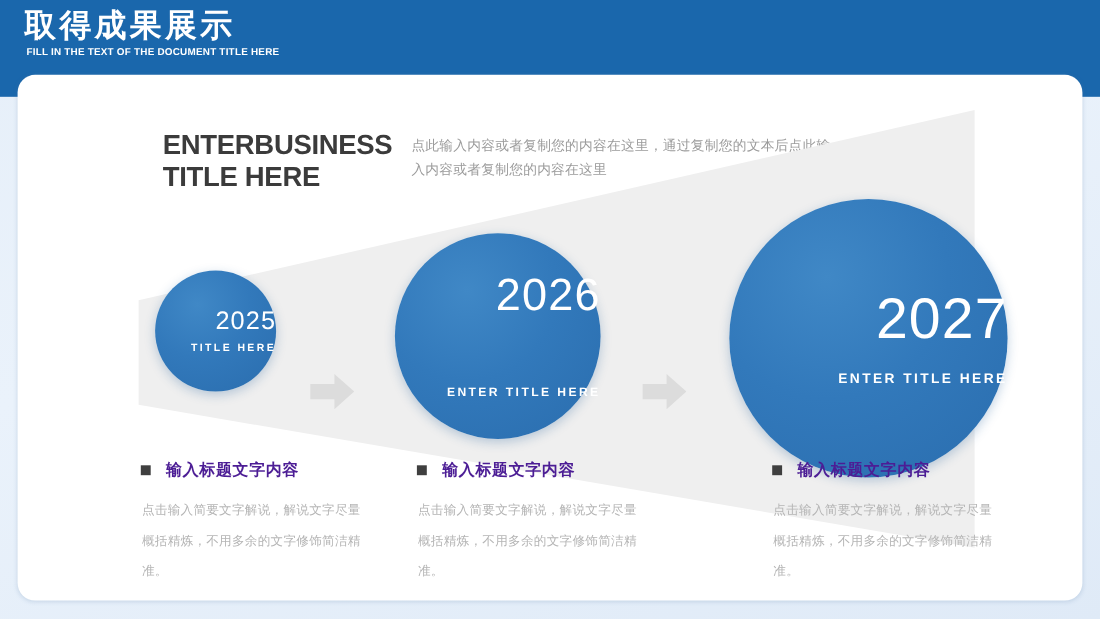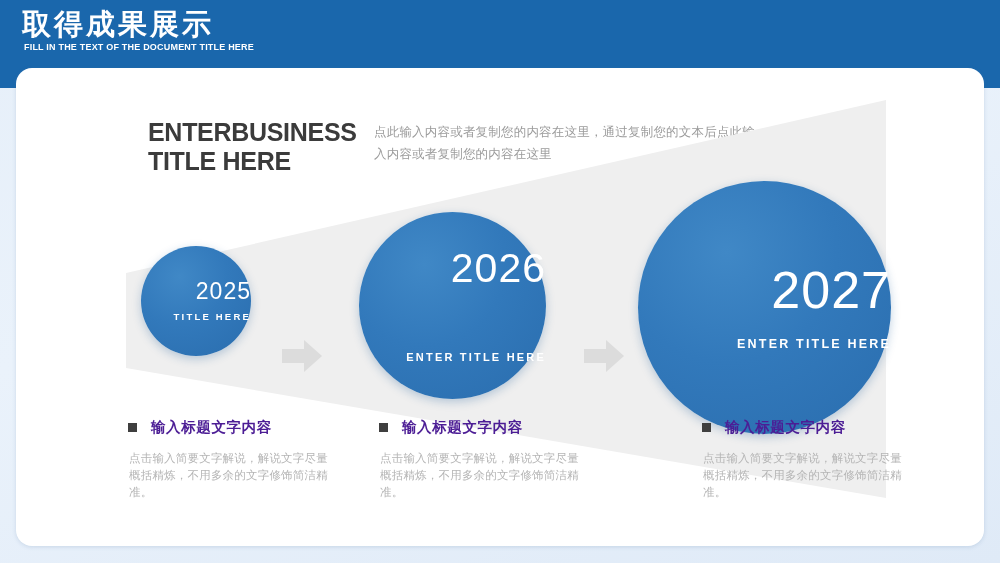--- a/index.html
+++ b/index.html
@@ -128,21 +128,21 @@
   }
 
   #circle-2025 { left: 125px; top: 178px; width: 110px; height: 110px; }
   #circle-2025 .year-num   { font-size: 23px; margin-bottom: 9px; }
   #circle-2025 .year-label { font-size: 9.5px; }
 
   #circle-2026 { left: 343px; top: 144px; width: 187px; height: 187px; gap: 48px; }
   #circle-2026 .year-num   { font-size: 41px; margin-bottom: 15px; }
   #circle-2026 .year-label { font-size: 11px; }
 
-  #circle-2027 { left: 622px; top: 113px; width: 253px; height: 253px; }
+  #circle-2027 { left: 647px; top: 113px; width: 253px; height: 253px; }
   #circle-2027 .year-num   { font-size: 52px; margin-bottom: 22px; }
   #circle-2027 .year-label { font-size: 12.5px; }
 
   
   .arrow-icon {
     position: absolute;
     z-index: 3;
   }
   #arrow-1 { left: 266px; top: 272px; }
   #arrow-2 { left: 568px; top: 272px; }
@@ -172,21 +172,21 @@
   .caption-title {
     font-size: 14.5px;
     font-weight: bold;
     color: #4c1d95;
     letter-spacing: 0.6px;
     white-space: nowrap;
   }
   .caption-body {
     font-size: 11.5px;
     color: #b5b5b5;
-    line-height: 17px;
+    line-height: 28px;
     letter-spacing: 0.2px;
     padding-left: 1px;
   }
 </style>
 </head>
 <body>
 
 <div id="slide">
 
   <div id="header-band"></div>

